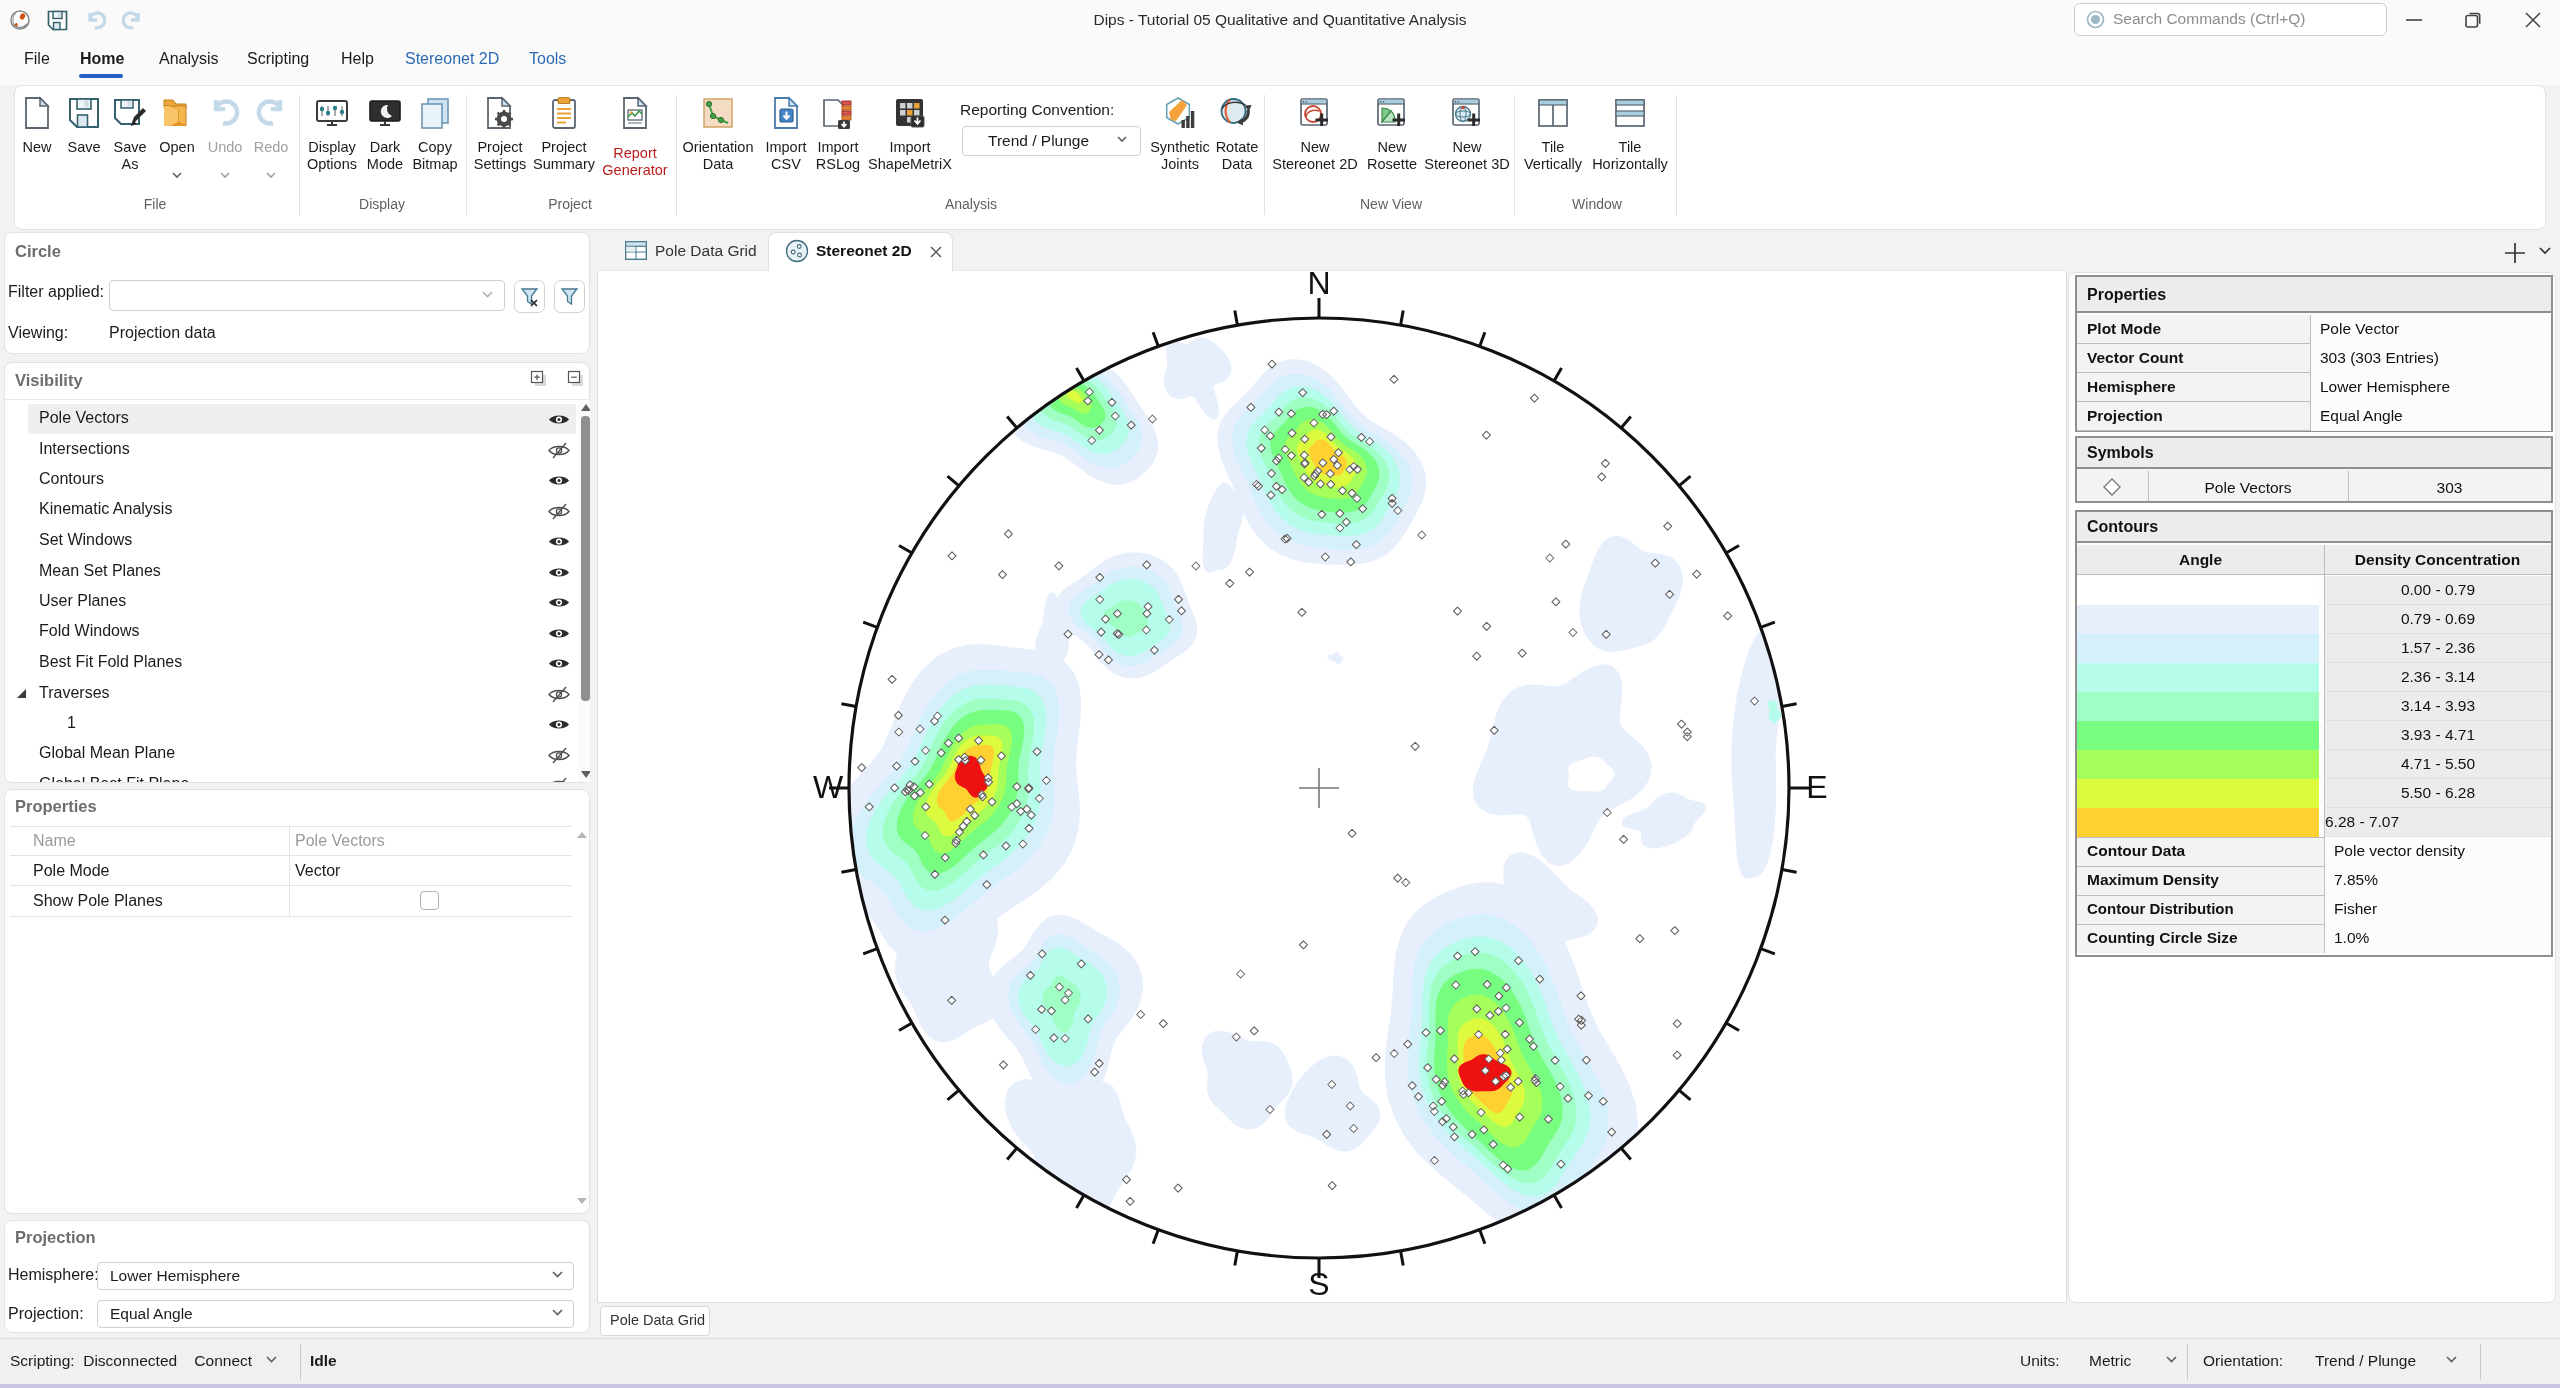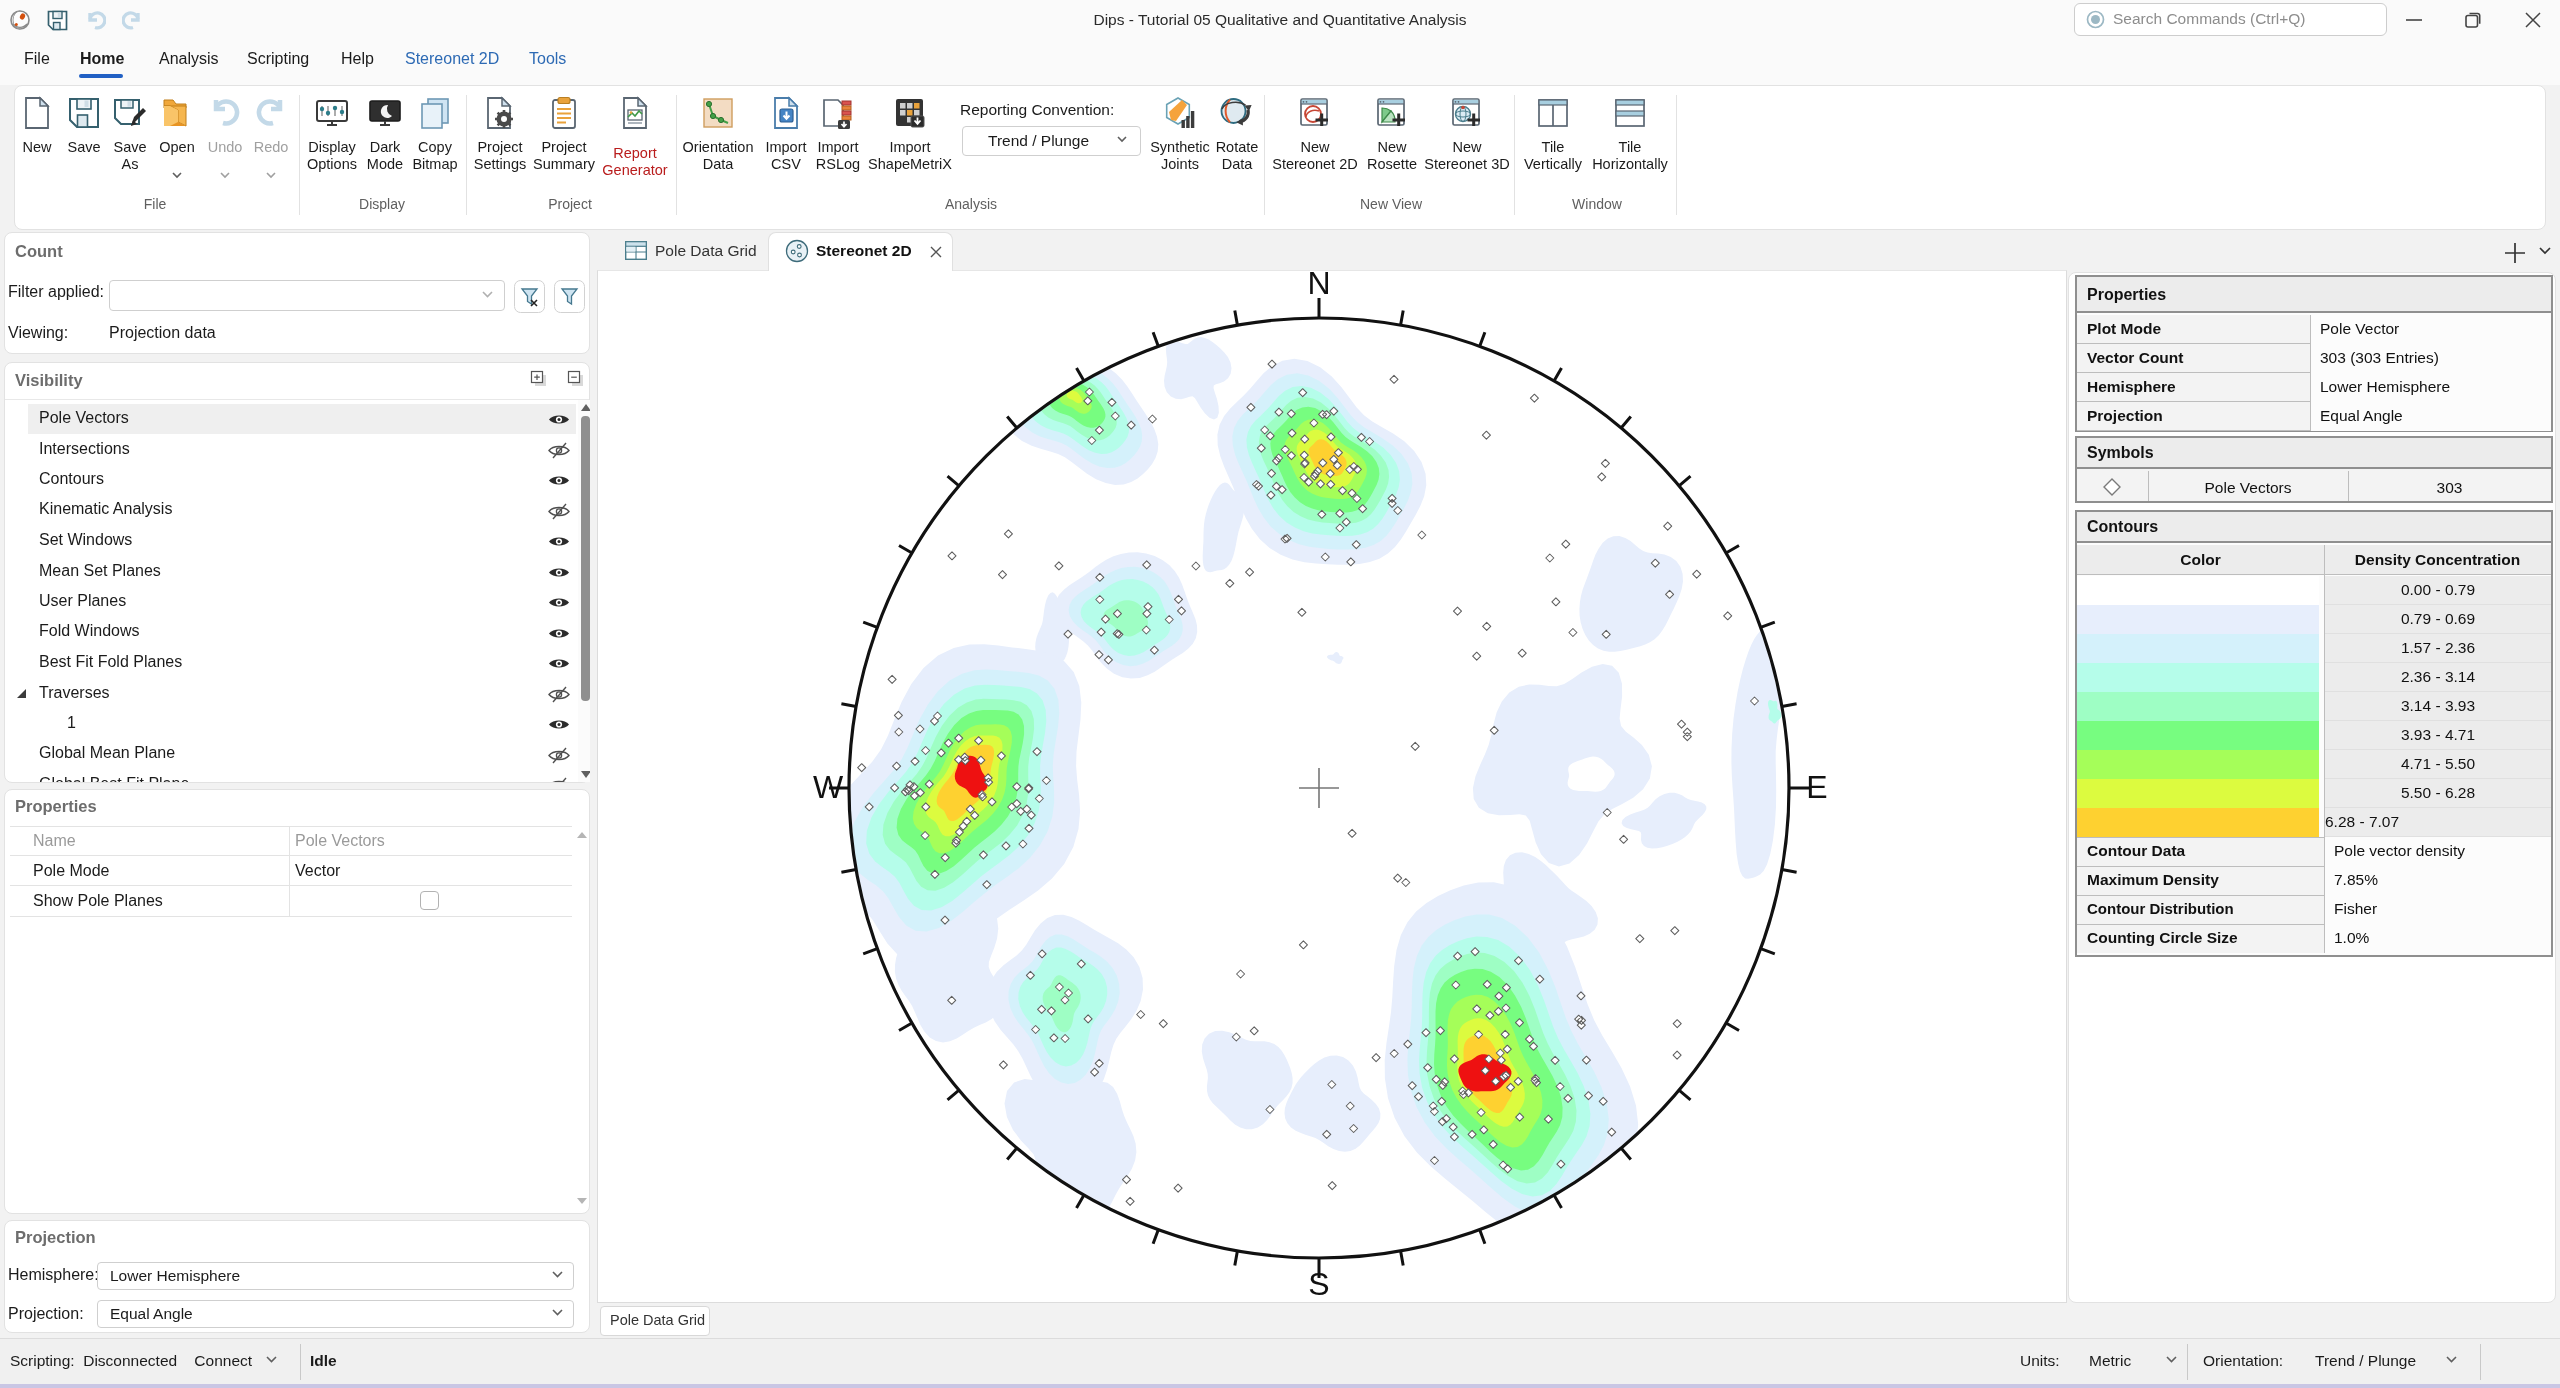--- a/index.html
+++ b/index.html
@@ -304,21 +304,21 @@
     <div class="glabel" style="left:911px;top:196px;width:120px">Analysis</div>
     <div class="glabel" style="left:1331px;top:196px;width:120px">New View</div>
     <div class="glabel" style="left:1537px;top:196px;width:120px">Window</div>
     <div class="abs" style="left:960px;top:101px;font-size:15.5px;color:#1b1b1b">Reporting Convention:</div>
     <div class="combo" style="left:962px;top:126px;width:179px;height:30px"></div>
     <div class="abs" style="left:988px;top:132px;font-size:15.5px;color:#1b1b1b">Trend / Plunge</div>
     <svg class="abs" style="left:1117px;top:136px" width="10" height="9">
       <path d="M1 1 L5.0 5.0 L9.0 1" fill="none" stroke="#5f5f5f" stroke-width="1.6"></path>
     </svg>
     <div class="card" style="left:4px;top:232px;width:586px;height:122px"></div>
-    <div class="ctitle" style="left:15px;top:242px">Count</div>
+    <div class="ctitle" style="left:15px;top:242px">Circle</div>
     <div class="abs" style="left:8px;top:283px;font-size:16px">Filter applied:</div>
     <div class="combo" style="left:109px;top:280px;width:396px;height:31px"></div>
     <svg class="abs" style="left:482px;top:291px" width="11" height="10">
       <path d="M1 1 L5.5 5.5 L10.0 1" fill="none" stroke="#b0b0b0" stroke-width="1.6"></path>
     </svg>
     <svg class="abs" style="left:514px;top:280px" width="31" height="33">
       <rect x="0.5" y="0.5" width="30" height="32" rx="6" fill="#fff" stroke="#d2d2d2"></rect>
       <path d="M8 9 H23 L17.5 16 V24 L13.5 21.5 V16 Z" fill="#cfe4f1" stroke="#45788f" stroke-width="1.3"></path>
       <path d="M17 20 L23 26 M23 20 L17 26" stroke="#222" stroke-width="1.6"></path>
     </svg>
@@ -592,21 +592,21 @@
     <div class="abs" style="left:2348px;top:471px;width:1px;height:30px;background:#bdbdbd"></div>
     <svg class="abs" style="left:2102px;top:477px" width="20" height="20">
       <path d="M10 2 L18 10 L10 18 L2 10 Z" fill="#fff" stroke="#7a7a7a" stroke-width="1.4"></path>
     </svg>
     <div class="abs" style="left:2148px;top:479px;width:200px;text-align:center;font-size:15.5px;color:#111">Pole Vectors</div>
     <div class="abs" style="left:2348px;top:479px;width:203px;text-align:center;font-size:15.5px;color:#111">303</div>
     <div class="abs" style="left:2075px;top:510px;width:478px;height:447px;border:2px solid #8f8f8f;background:#fcfcfc"></div>
     <div class="abs" style="left:2077px;top:512px;width:474px;height:31px;background:#ececec;border-bottom:2px solid #8f8f8f"></div>
     <div class="abs" style="left:2087px;top:518px;font-size:16px;font-weight:bold;color:#111">Contours</div>
     <div class="abs" style="left:2077px;top:545px;width:474px;height:30px;background:#ececec;border-bottom:1px solid #bdbdbd"></div>
-    <div class="abs" style="left:2077px;top:551px;width:247px;text-align:center;font-size:15.5px;font-weight:bold;color:#111">Color</div>
+    <div class="abs" style="left:2077px;top:551px;width:247px;text-align:center;font-size:15.5px;font-weight:bold;color:#111">Angle</div>
     <div class="abs" style="left:2324px;top:551px;width:227px;text-align:center;font-size:15.5px;font-weight:bold;color:#111">Density Concentration</div>
     <div class="abs" style="left:2324px;top:545px;width:1px;height:292px;background:#bdbdbd"></div>
     <div class="abs" style="left:2077px;top:576px;width:242px;height:29px;background:#ffffff"></div>
     <div class="abs" style="left:2325px;top:576px;width:226px;height:29px;background:#ececec;border-bottom:1px solid #e0e0e0"></div>
     <div class="abs" style="left:2325px;top:581px;width:226px;text-align:center;font-size:15.5px;color:#111">0.00 - 0.79</div>
     <div class="abs" style="left:2077px;top:605px;width:242px;height:29px;background:#e7eefc"></div>
     <div class="abs" style="left:2325px;top:605px;width:226px;height:29px;background:#ececec;border-bottom:1px solid #e0e0e0"></div>
     <div class="abs" style="left:2325px;top:610px;width:226px;text-align:center;font-size:15.5px;color:#111">0.79 - 0.69</div>
     <div class="abs" style="left:2077px;top:634px;width:242px;height:29px;background:#d4f1fb"></div>
     <div class="abs" style="left:2325px;top:634px;width:226px;height:29px;background:#ececec;border-bottom:1px solid #e0e0e0"></div>

